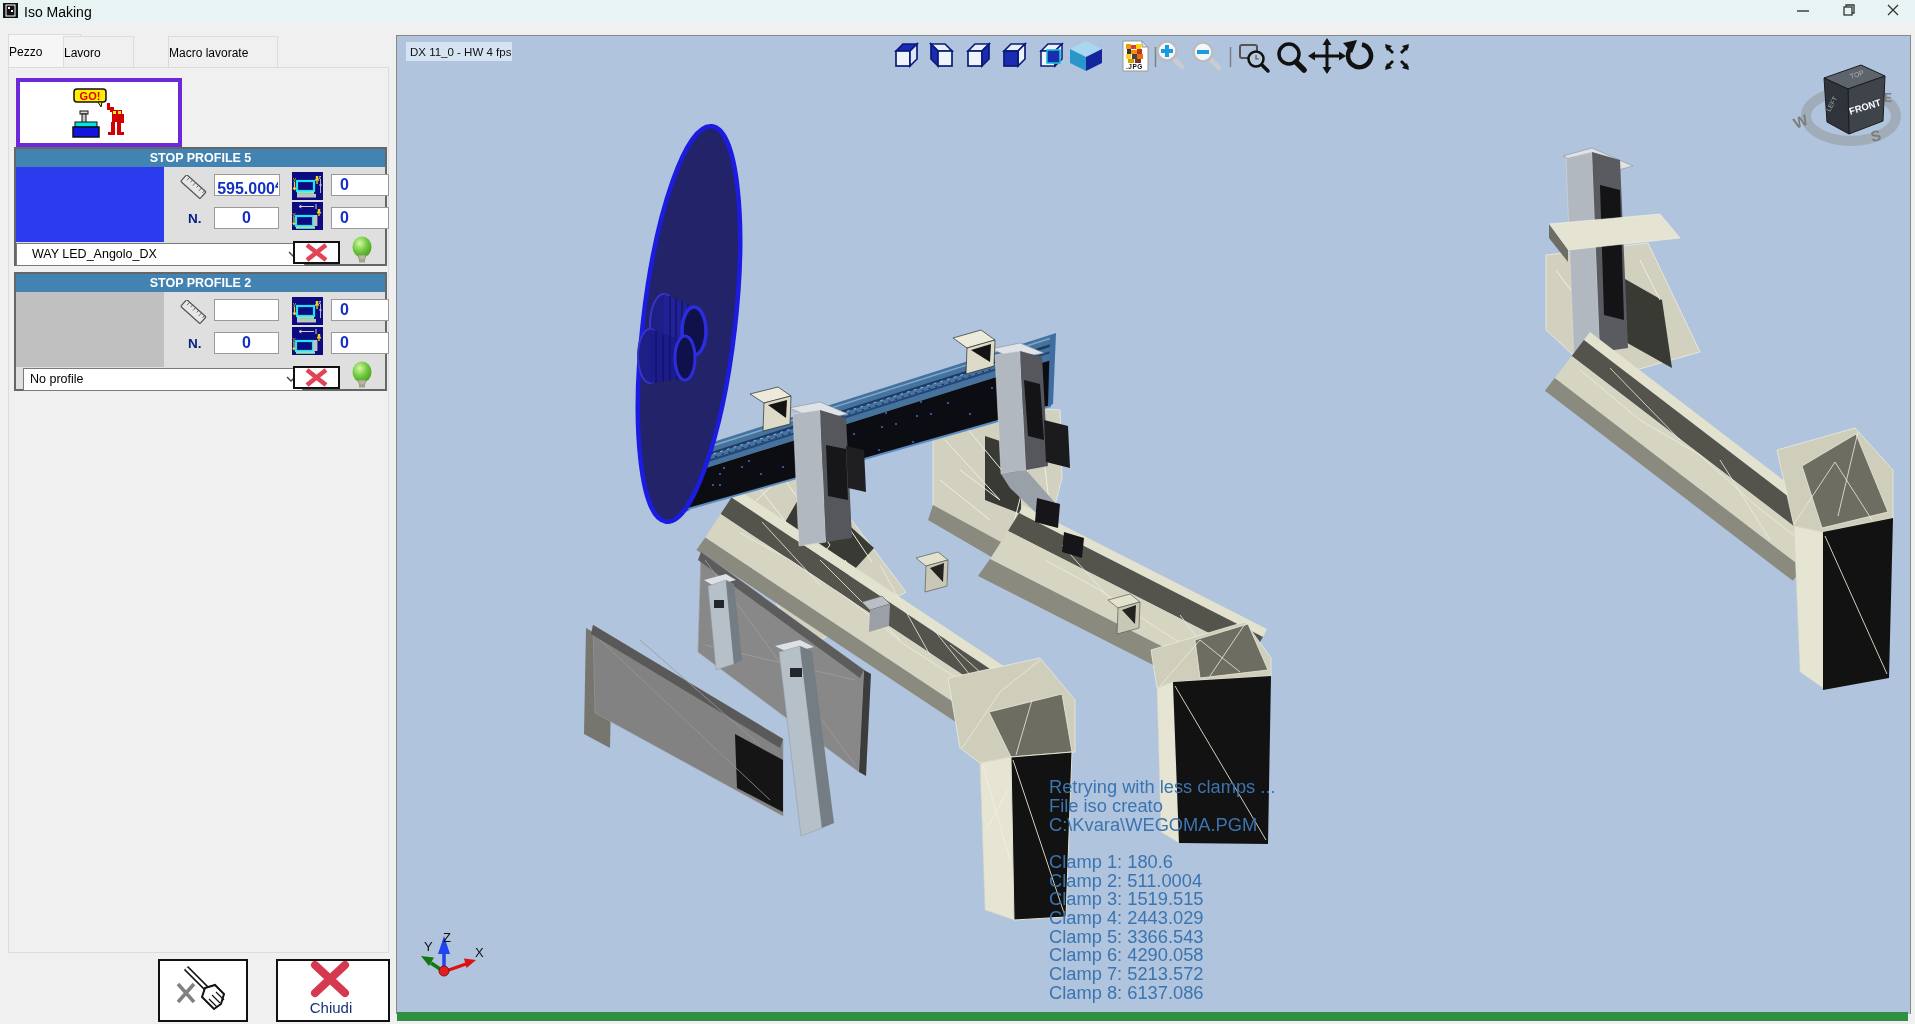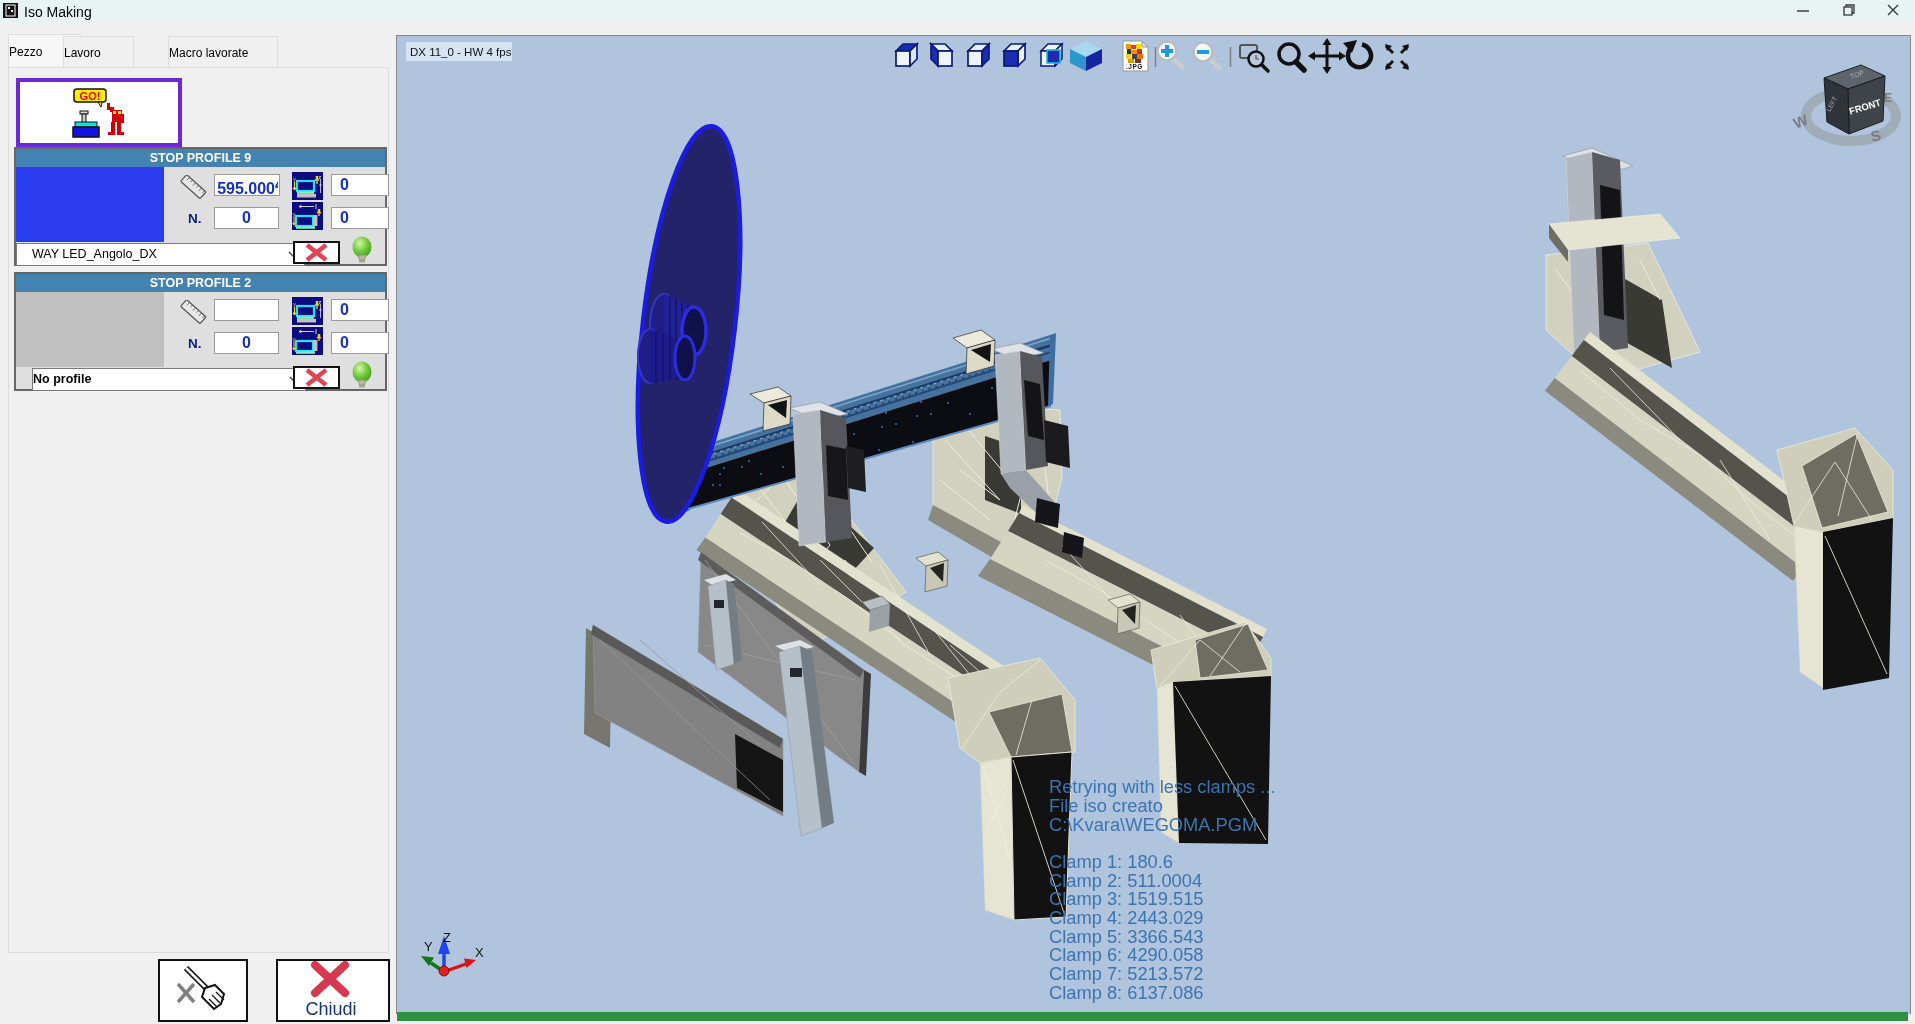--- a/index.html
+++ b/index.html
@@ -64,21 +64,21 @@
           <rect x="34" y="43" width="7" height="3"></rect>
           <rect x="43" y="43" width="7" height="3"></rect>
         </g>
         <rect x="39" y="22" width="3" height="3" fill="#ffee00"></rect>
         <rect x="44" y="22" width="3" height="3" fill="#ffee00"></rect>
       </g>
     </svg>
   </div>
 
   <div class="abs grp" style="top:147px;height:115px;">
-    <div class="grphdr">STOP PROFILE 9</div>
+    <div class="grphdr">STOP PROFILE 5</div>
     <div class="abs" style="left:0px;top:18px;width:148px;height:75px;background:#2b3bee;"></div>
     <svg class="abs" style="left:162px;top:26px;width:30px;height:24px" viewBox="0 0 30 24">
       <g transform="rotate(42 15 12)">
           <rect x="2" y="7" width="26" height="9" rx="1" fill="#e8e8e8" stroke="#555" stroke-width="1.2"></rect>
       <path d="M6 7 v4 M10 7 v3 M14 7 v4 M18 7 v3 M22 7 v4 M26 7 v3" stroke="#555" stroke-width="0.8"></path>
         </g>
     </svg>
     <div class="abs vbox" style="left:198px;top:25px;width:63px;height:20px;text-align:right;padding-right:1px;overflow:hidden;">595.000<span style="display:inline-block;width:3px;overflow:hidden;">4</span></div>
     <div class="abs" style="left:172px;top:62px;font-weight:bold;color:#0a2080;font-size:13.5px;">N.</div>
     <div class="abs vbox" style="left:198px;top:58px;width:63px;height:20px;text-align:center;">0</div>
@@ -159,21 +159,21 @@
           <rect width="31" height="28" fill="#0c0c80"></rect>
           <path d="M7 4.5 h15 M7 4.5 l2.5 -1.4 M7 4.5 l2.5 1.4 M24 2 v5" stroke="#cfcfcf" stroke-width="1" fill="none"></path>
           <rect x="4" y="14" width="17" height="10" fill="none" stroke="#22e2fa" stroke-width="2.2"></rect>
           <rect x="4" y="24.4" width="19" height="2.4" fill="#8ce8b4"></rect>
           <rect x="21.2" y="13" width="4.2" height="11" fill="#c2c2c2"></rect>
           <path d="M27 14 V9 M27 9 l-1.8 2.4 M27 9 l1.8 2.4" stroke="#f5d415" stroke-width="1.3" fill="none"></path>
           <rect x="25.8" y="7" width="2.4" height="2.4" fill="#f5d415"></rect>
           <path d="M2 15 v8 M2 23 l-1.3 -2.2 M2 23 l1.3 -2.2" stroke="#f5d415" stroke-width="1.1" fill="none"></path>
           <text x="0.5" y="14" font-size="6" fill="#f5d415">y</text>
         </svg></div>
-    <div class="abs ddl" style="left:16px;top:94px;width:272px;height:21px;padding-left:0;font-weight:bold;">No profile<svg style="position:absolute;right:6px;top:6px" width="10" height="8">
+    <div class="abs ddl" style="left:7px;top:94px;width:272px;height:21px;padding-left:6px;">No profile<svg style="position:absolute;right:6px;top:6px" width="10" height="8">
           <path d="M1 2 l4 4 l4 -4" stroke="#444" stroke-width="1.4" fill="none"></path>
         </svg></div>
     <div class="abs xbtn" style="left:277px;top:92px;width:43px;height:19px;"><svg width="43" height="19">
           <path d="M12 2 L31 17 M31 2 L12 17" stroke="#e04455" stroke-width="4.5"></path>
         </svg></div>
     <div class="abs" style="left:333px;top:87px;"><svg width="26" height="28">
           <ellipse cx="13" cy="11" rx="9.5" ry="10.5" fill="url(#bulb1)"></ellipse>
           <path d="M9 19 h8 l-1.5 5 h-5 z" fill="#b5bb9a" stroke="#8a8f75" stroke-width="0.8"></path>
           <rect x="10" y="24" width="6" height="2.5" fill="#a0a68a"></rect>
         </svg></div>
@@ -187,21 +187,21 @@
           <path d="M26 7 L48 29" stroke="#fff" stroke-width="2.5"></path>
       <path d="M45 27 l10 -3 l9 9 l-3 10 l-7 5 l-12 -12 z" fill="#fff" stroke="#111" stroke-width="2"></path>
       <path d="M52 34 l8 8 M56 31 l8 8 M49 38 l8 8" stroke="#111" stroke-width="1.2"></path>
         </g>
     </svg>
   </div>
   <div class="abs botbtn" style="left:276px;top:959px;width:110px;height:59px;">
     <svg width="106" height="40">
         <path d="M37 4 L67 32 M67 4 L37 32" stroke="#d63850" stroke-width="8" stroke-linecap="round"></path>
       </svg>
-    <div style="position:absolute;left:0;top:38px;width:106px;text-align:center;font-size:18px;color:#16337a;">Chiudi</div>
+    <div style="position:absolute;left:0;top:38px;width:106px;text-align:center;font-size:15px;color:#16337a;">Chiudi</div>
   </div>
 
   <div class="abs" style="left:396px;top:35px;width:1513px;height:978px;background:#b0c4de;border-left:1px solid #888;border-top:1px solid #888;border-right:1px solid #888;">
   <svg width="1512" height="977" viewBox="397 36 1512 977">
     <defs>
       <g id="armbody">
         <polygon points="734,458 800,452 906,592 806,648 734,540" fill="#d2d1bf" stroke="#efeee0" stroke-width="0.8"></polygon>
         <polygon points="806,486 874,548 832,594 784,524" fill="#3a3a35"></polygon>
         <path d="M745 470 L800 540 M800 540 L760 590 M770 458 L830 545 M830 545 L786 600 M800 455 L872 562 M845 560 L885 620 M736 520 L780 478" stroke="#efeee0" stroke-width="1" fill="none"></path>
         <polygon points="737,489 1040,690 1034.5,698.4 731.5,497.4" fill="#e3e2cf"></polygon>

